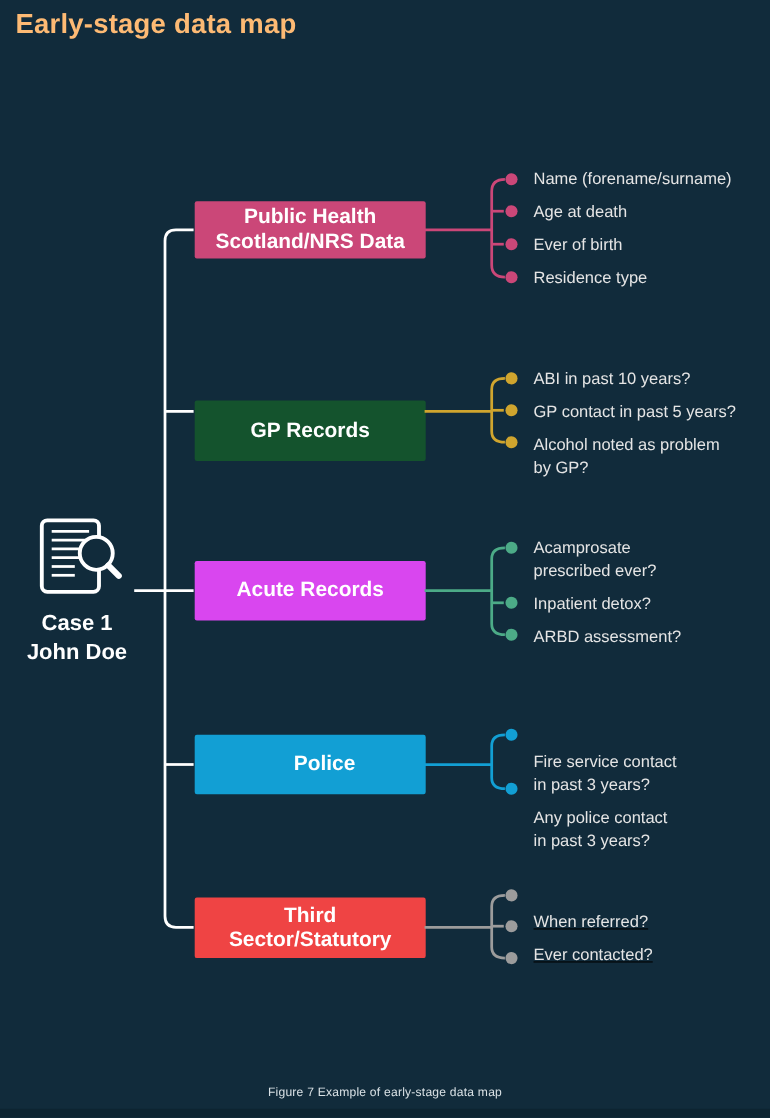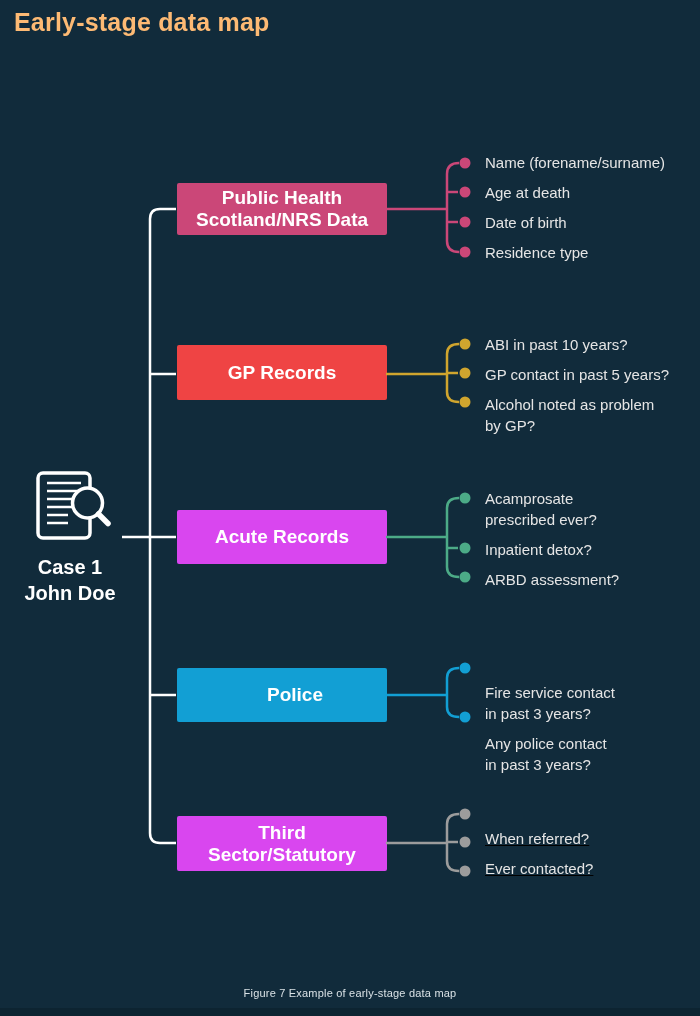--- a/index.html
+++ b/index.html
@@ -13,24 +13,24 @@
   }
   svg.connector { position:absolute; overflow:visible; }
   .node-box {
     position:absolute; left:177px; width:210px;
     display:flex; align-items:center; justify-content:center;
     text-align:center; color:#ffffff; font-weight:bold;
     font-size:19px; line-height:22px; border-radius:2px; padding:0 6px;
     box-sizing:border-box;
   }
   .box-phs    { top:183px; height:52px; background:#cb4778; }
-  .box-gp     { top:345px; height:55px; background:#ef4444; }
+  .box-gp     { top:364px; height:55px; background:#14532d; }
   .box-acute  { top:510px; height:54px; background:#d946ef; }
   .box-police { top:668px; height:54px; background:#129fd4;padding-left:32px; }
-  .box-third  { top:816px; height:55px; background:#d946ef; }
+  .box-third  { top:816px; height:55px; background:#ef4444; }
   .items { position:absolute; left:485px; width:215px; }
   .items-phs    { top:152px; }
   .items-gp     { top:334px; }
   .items-acute  { top:488px; }
   .items-police { top:682px; }
   .items-third  { top:828px;text-decoration:underline; }
   .item {
     color:#e5e5e5; font-size:15px; line-height:21px;
     margin-bottom:9px; white-space:pre-line;
   }
@@ -89,21 +89,21 @@
     <g fill="#cb4778">
       <circle cx="79" cy="13" r="5.5"></circle>
       <circle cx="79" cy="42" r="5.5"></circle>
       <circle cx="79" cy="72" r="5.5"></circle>
       <circle cx="79" cy="102" r="5.5"></circle>
     </g>
   </svg>
   <div class="items items-phs">
     <div class="item">Name (forename/surname)</div>
     <div class="item">Age at death</div>
-    <div class="item">Date of birth</div>
+    <div class="item">Ever of birth</div>
     <div class="item">Residence type</div>
   </div>
 
   <div class="node-box box-gp">GP Records</div>
   <svg class="connector" style="left:386px; top:330px;" width="90" height="85" viewBox="0 0 90 85">
     <g fill="none" stroke="#d0a52e" stroke-width="2.5">
       <path d="M0,44 L61,44"></path>
       <path d="M73,14 Q61,14 61,24 L61,62 Q61,72 73,72"></path>
       <path d="M61,43 L72,43"></path>
     </g>

